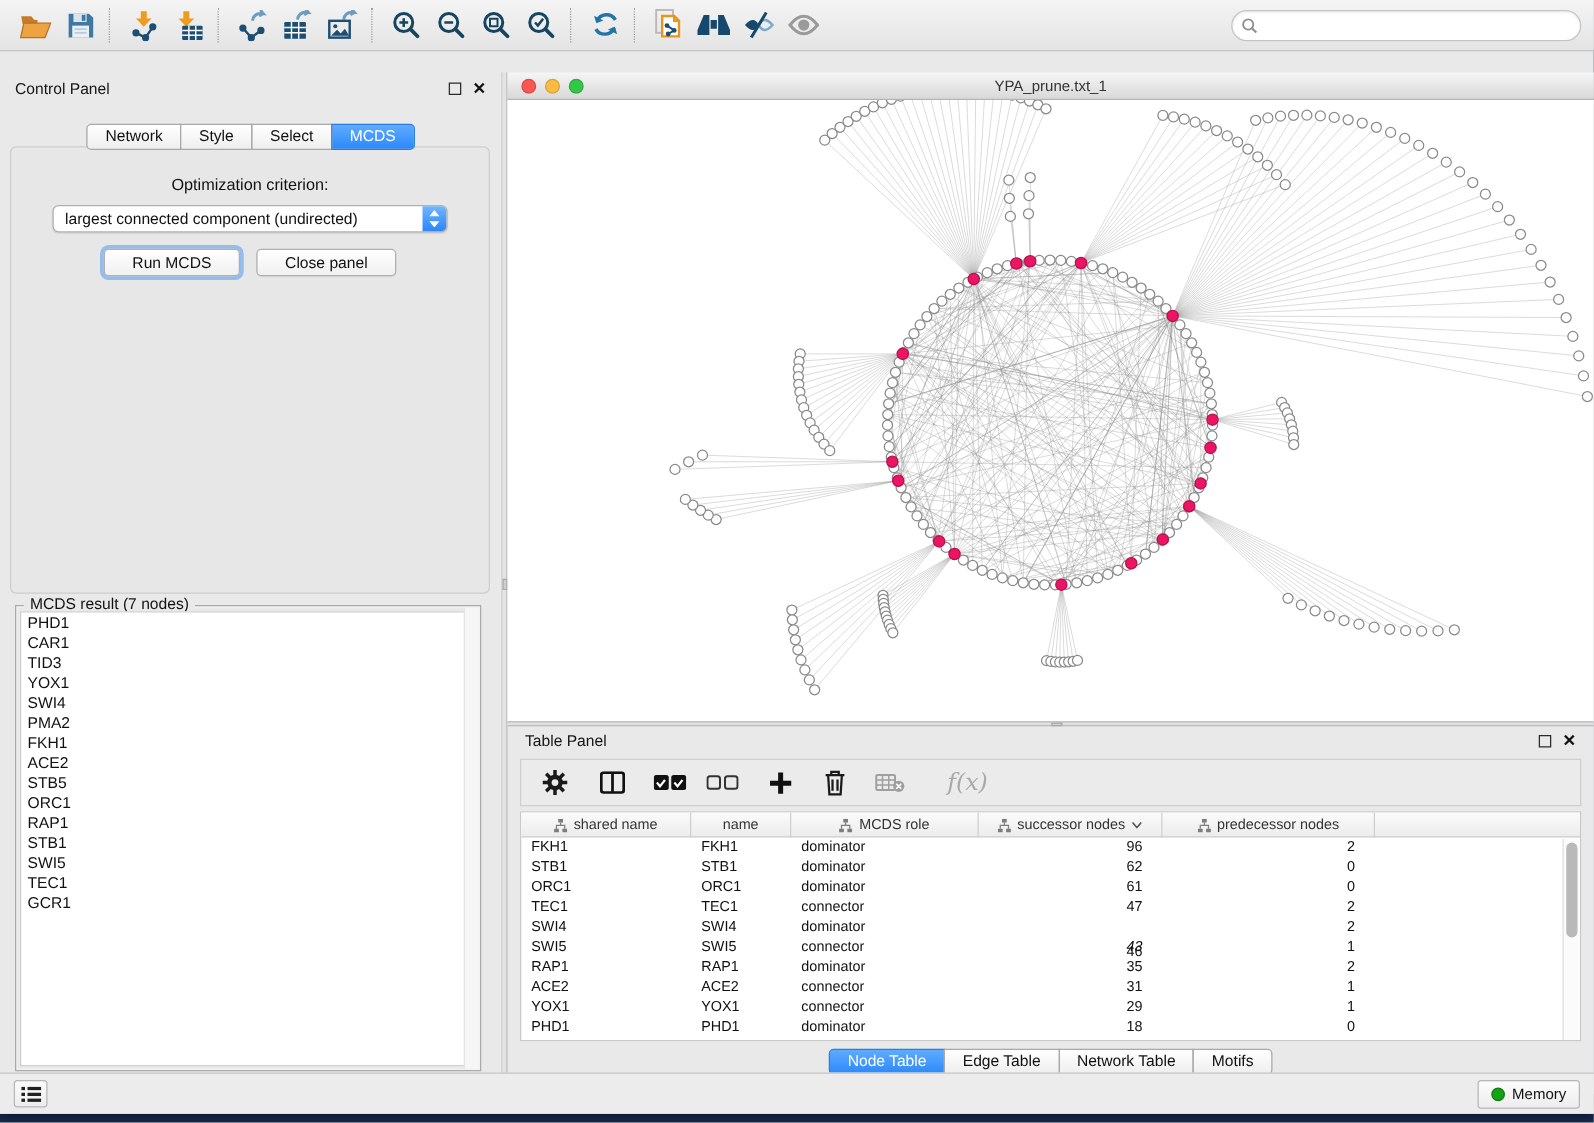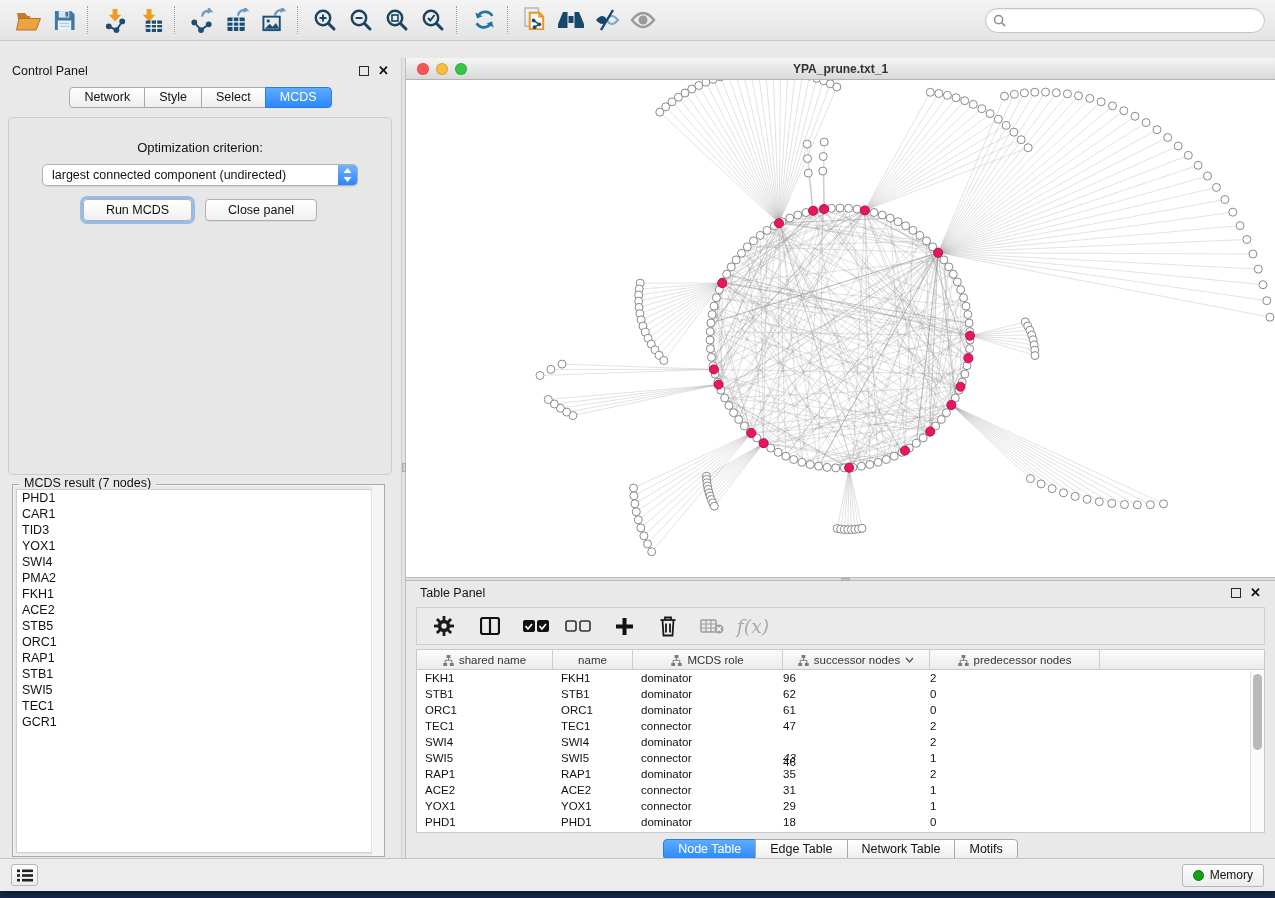--- a/index.html
+++ b/index.html
@@ -15,59 +15,59 @@
   .main{position:absolute;top:58px;left:0;width:1275px;height:817px;display:flex}
   .cpanel{width:401px;background:#e9e9e9;position:relative;flex:none}
   .vsplit{width:5px;background:#e3e3e3;border-left:1px solid #cfcfcf;border-right:1px solid #bdbdbd;position:relative;flex:none}
   .vgrip{position:absolute;top:405px;left:0;width:4px;height:9px;background:#cfcfcf;border:1px solid #aaa}
   .rightcol{flex:1;display:flex;flex-direction:column;min-width:0}
   
   .cp-titlebar{height:26px;display:flex;align-items:center;padding:0 12px;font-size:12.5px;color:#151515}
   .winbtns{margin-left:auto;display:flex;align-items:center;gap:9px}
   .floatbtn{width:10px;height:10px;border:1.6px solid #2b2b2b;background:transparent}
   .closebtn{font-size:13px;font-weight:bold;color:#111;line-height:10px}
-  .cp-tabs{display:flex;justify-content:center;margin-top:3px;position:relative;z-index:2}
+  .cp-tabs{display:flex;justify-content:center;margin-top:15px;position:relative;z-index:2}
   .seg{height:21px;line-height:19px;padding:0 14px;background:linear-gradient(#fff,#eee);border:1px solid #a9a9a9;margin-left:-1px;font-size:12.5px;color:#111;cursor:default}
   .seg:first-child{border-radius:4px 0 0 4px;margin-left:0}
   .seg:last-child{border-radius:0 4px 4px 0}
   .seg.active{background:linear-gradient(#5fabfe,#2b89fb);border-color:#2b7de2;color:#fff}
   .cp-card{position:absolute;top:59px;left:8px;right:9px;height:358px;background:#e7e7e7;border:1px solid #cdcdcd;border-radius:5px;z-index:1}
   .opt-label{text-align:center;margin-top:22px;font-size:13px;color:#111}
   .macselect{width:316px;height:22px;margin:9px auto 0;border:1px solid #b1b1b1;border-radius:5px;background:#fff;display:flex;align-items:center;position:relative;font-size:12.5px;color:#111;padding-left:9px;box-shadow:0 1px 1px rgba(0,0,0,.08)}
   .stepper{position:absolute;right:0;top:0;bottom:0;width:19px;border-radius:0 4px 4px 0;background:linear-gradient(#72b4fe,#2b86fb);display:flex;flex-direction:column;align-items:center;justify-content:center;gap:2px}
   .btnrow{display:flex;justify-content:center;gap:13px;margin-top:13px}
   .macbtn{height:22px;padding:0 22px;border:1px solid #b0b0b0;border-radius:4px;background:linear-gradient(#fff,#f0f0f0);font-size:12.5px;color:#111;display:flex;align-items:center;box-shadow:0 1px 0 rgba(0,0,0,.05)}
   .focusring{box-shadow:0 0 0 3px rgba(105,165,235,.65)}
   .groupbox{position:absolute;top:426px;left:12px;right:16px;bottom:18px;border:1px solid #aaa;box-shadow:inset 0 0 0 1px #f4f4f4}
   .gb-label{position:absolute;top:-9px;left:6px;background:#e9e9e9;padding:0 5px;font-size:12.5px;color:#111}
   .gb-list{position:absolute;inset:4px 3px 3px 3px;background:#fff;border:1px solid #cfcfcf;overflow:hidden;position:absolute}
   .gb-track{position:absolute;top:1px;bottom:1px;right:1px;width:12px;background:#f6f6f6;border-left:1px solid #e3e3e3}
   .mcds-item{font-size:12.5px;line-height:16px;padding-left:5px;color:#111}
   
   .netwin{height:519px;flex:none;display:flex;flex-direction:column;min-width:0}
   .nettitle{height:22px;background:linear-gradient(#f5f5f5,#d9d9d9);border-bottom:1px solid #b3b3b3;position:relative;display:flex;align-items:center;justify-content:center;flex:none}
-  .nettitle span{font-size:12px;font-weight:bold;color:#333}
+  .nettitle span{font-size:12px;font-weight:normal;color:#333}
   .lights{position:absolute;left:11px;top:5px;display:flex;gap:7px}
   .light{width:12px;height:12px;border-radius:50%;border:1px solid rgba(0,0,0,.15)}
   .netcanvas{flex:1;background:#fff;overflow:hidden;position:relative}
   .hsplit{height:4px;background:#e0e0e0;border-top:1px solid #bdbdbd;border-bottom:1px solid #bdbdbd;position:relative;flex:none}
   .hgrip{position:absolute;left:50%;top:0;width:9px;height:3px;background:#cfcfcf;border:1px solid #aaa}
   
   .tpanel{flex:1;background:#e9e9e9;display:flex;flex-direction:column;min-width:0}
   .tp-titlebar{height:24px;display:flex;align-items:center;padding:0 14px;font-size:12.5px;color:#151515}
   .tp-toolbar{margin:2px 10px 0;height:38px;background:#ebebeb;border:1px solid #cfcfcf;display:flex;align-items:center;gap:0;padding:0 8px;flex:none}
   .ttbtn{width:38px;height:32px;display:flex;align-items:center;justify-content:center}
   .fx{font-family:"DejaVu Serif",serif;font-style:italic;color:#a9a9a9;font-size:19px}
   .tablewrap{margin:4px 10px 0;background:#fff;border:1px solid #c9c9c9;height:184px;position:relative;overflow:hidden;flex:none}
   .thead{display:flex;height:20px;border-bottom:1px solid #c9c9c9;background:linear-gradient(#fbfbfb,#ececec)}
   .th{display:inline-flex;align-items:center;justify-content:center;gap:5px;border-right:1px solid #cfcfcf;font-size:11.5px;color:#333;height:20px;flex:none}
   .thfill{flex:1;border-right:none}
   .tr{display:flex;height:16px;align-items:center}
   .td{font-size:11.5px;color:#111;padding-left:8px;white-space:nowrap;overflow:hidden;flex:none}
-  .td.num{text-align:left;padding-right:16px;padding-left:0}
+  .td.num{text-align:right;padding-right:16px;padding-left:0}
   .vscroll{position:absolute;right:0;top:21px;bottom:0;width:14px;background:#fbfbfb;border-left:1px solid #e0e0e0}
   .vthumb{position:absolute;top:3px;left:2px;width:9px;height:76px;background:#b9b9b9;border-radius:5px}
   .tp-tabs{display:flex;justify-content:center;align-items:center;height:32px;flex:none}
   
   .statusbar{position:absolute;left:0;bottom:0;width:100%;height:33px;background:#ececec;border-top:1px solid #c4c4c4;display:flex;align-items:center;padding:0 11px}
   .sq-btn{width:27px;height:22px;border:1px solid #b7b7b7;background:linear-gradient(#fcfcfc,#ededed);border-radius:3px;display:flex;align-items:center;justify-content:center}
   .mem-btn{margin-left:auto;height:23px;border:1px solid #b7b7b7;background:linear-gradient(#fcfcfc,#ededed);border-radius:3px;display:flex;align-items:center;gap:6px;padding:0 10px;font-size:12px;color:#111}
   .memdot{width:11px;height:11px;border-radius:50%;background:#16a216;border:1px solid #0c7c0c}
 </style>
 </head>
@@ -1044,21 +1044,21 @@
             </svg>
           </div>
           <div class="ttbtn" style="margin-left:6px">
             <svg width="24" height="16" viewBox="0 0 24 16">
               <rect x="1" y="2" width="15" height="12" rx="1" fill="none" stroke="#9f9f9f" stroke-width="1.6"></rect>
               <path d="M1 6 h15 M1 10 h15 M6 2 v12 M11 2 v12" stroke="#9f9f9f" stroke-width="1.2"></path>
               <circle cx="19" cy="11" r="4.5" fill="#9f9f9f"></circle>
               <path d="M17 9 l4 4 M21 9 l-4 4" stroke="#fff" stroke-width="1.4"></path>
             </svg>
           </div>
-          <div class="ttbtn" style="margin-left:3px">
+          <div class="ttbtn" style="margin-left:24px">
             <span class="fx">f(x)</span>
           </div>
         </div>
         <div class="tablewrap">
           <div class="thead">
               <div class="th" style="width: 136px;">
                 <svg width="11" height="11" viewBox="0 0 11 11">
                   <g fill="#7d7d7d">
                     <rect x="3.6" y="0" width="3.8" height="3"></rect>
                     <rect x="0.3" y="8" width="3.8" height="3"></rect>

